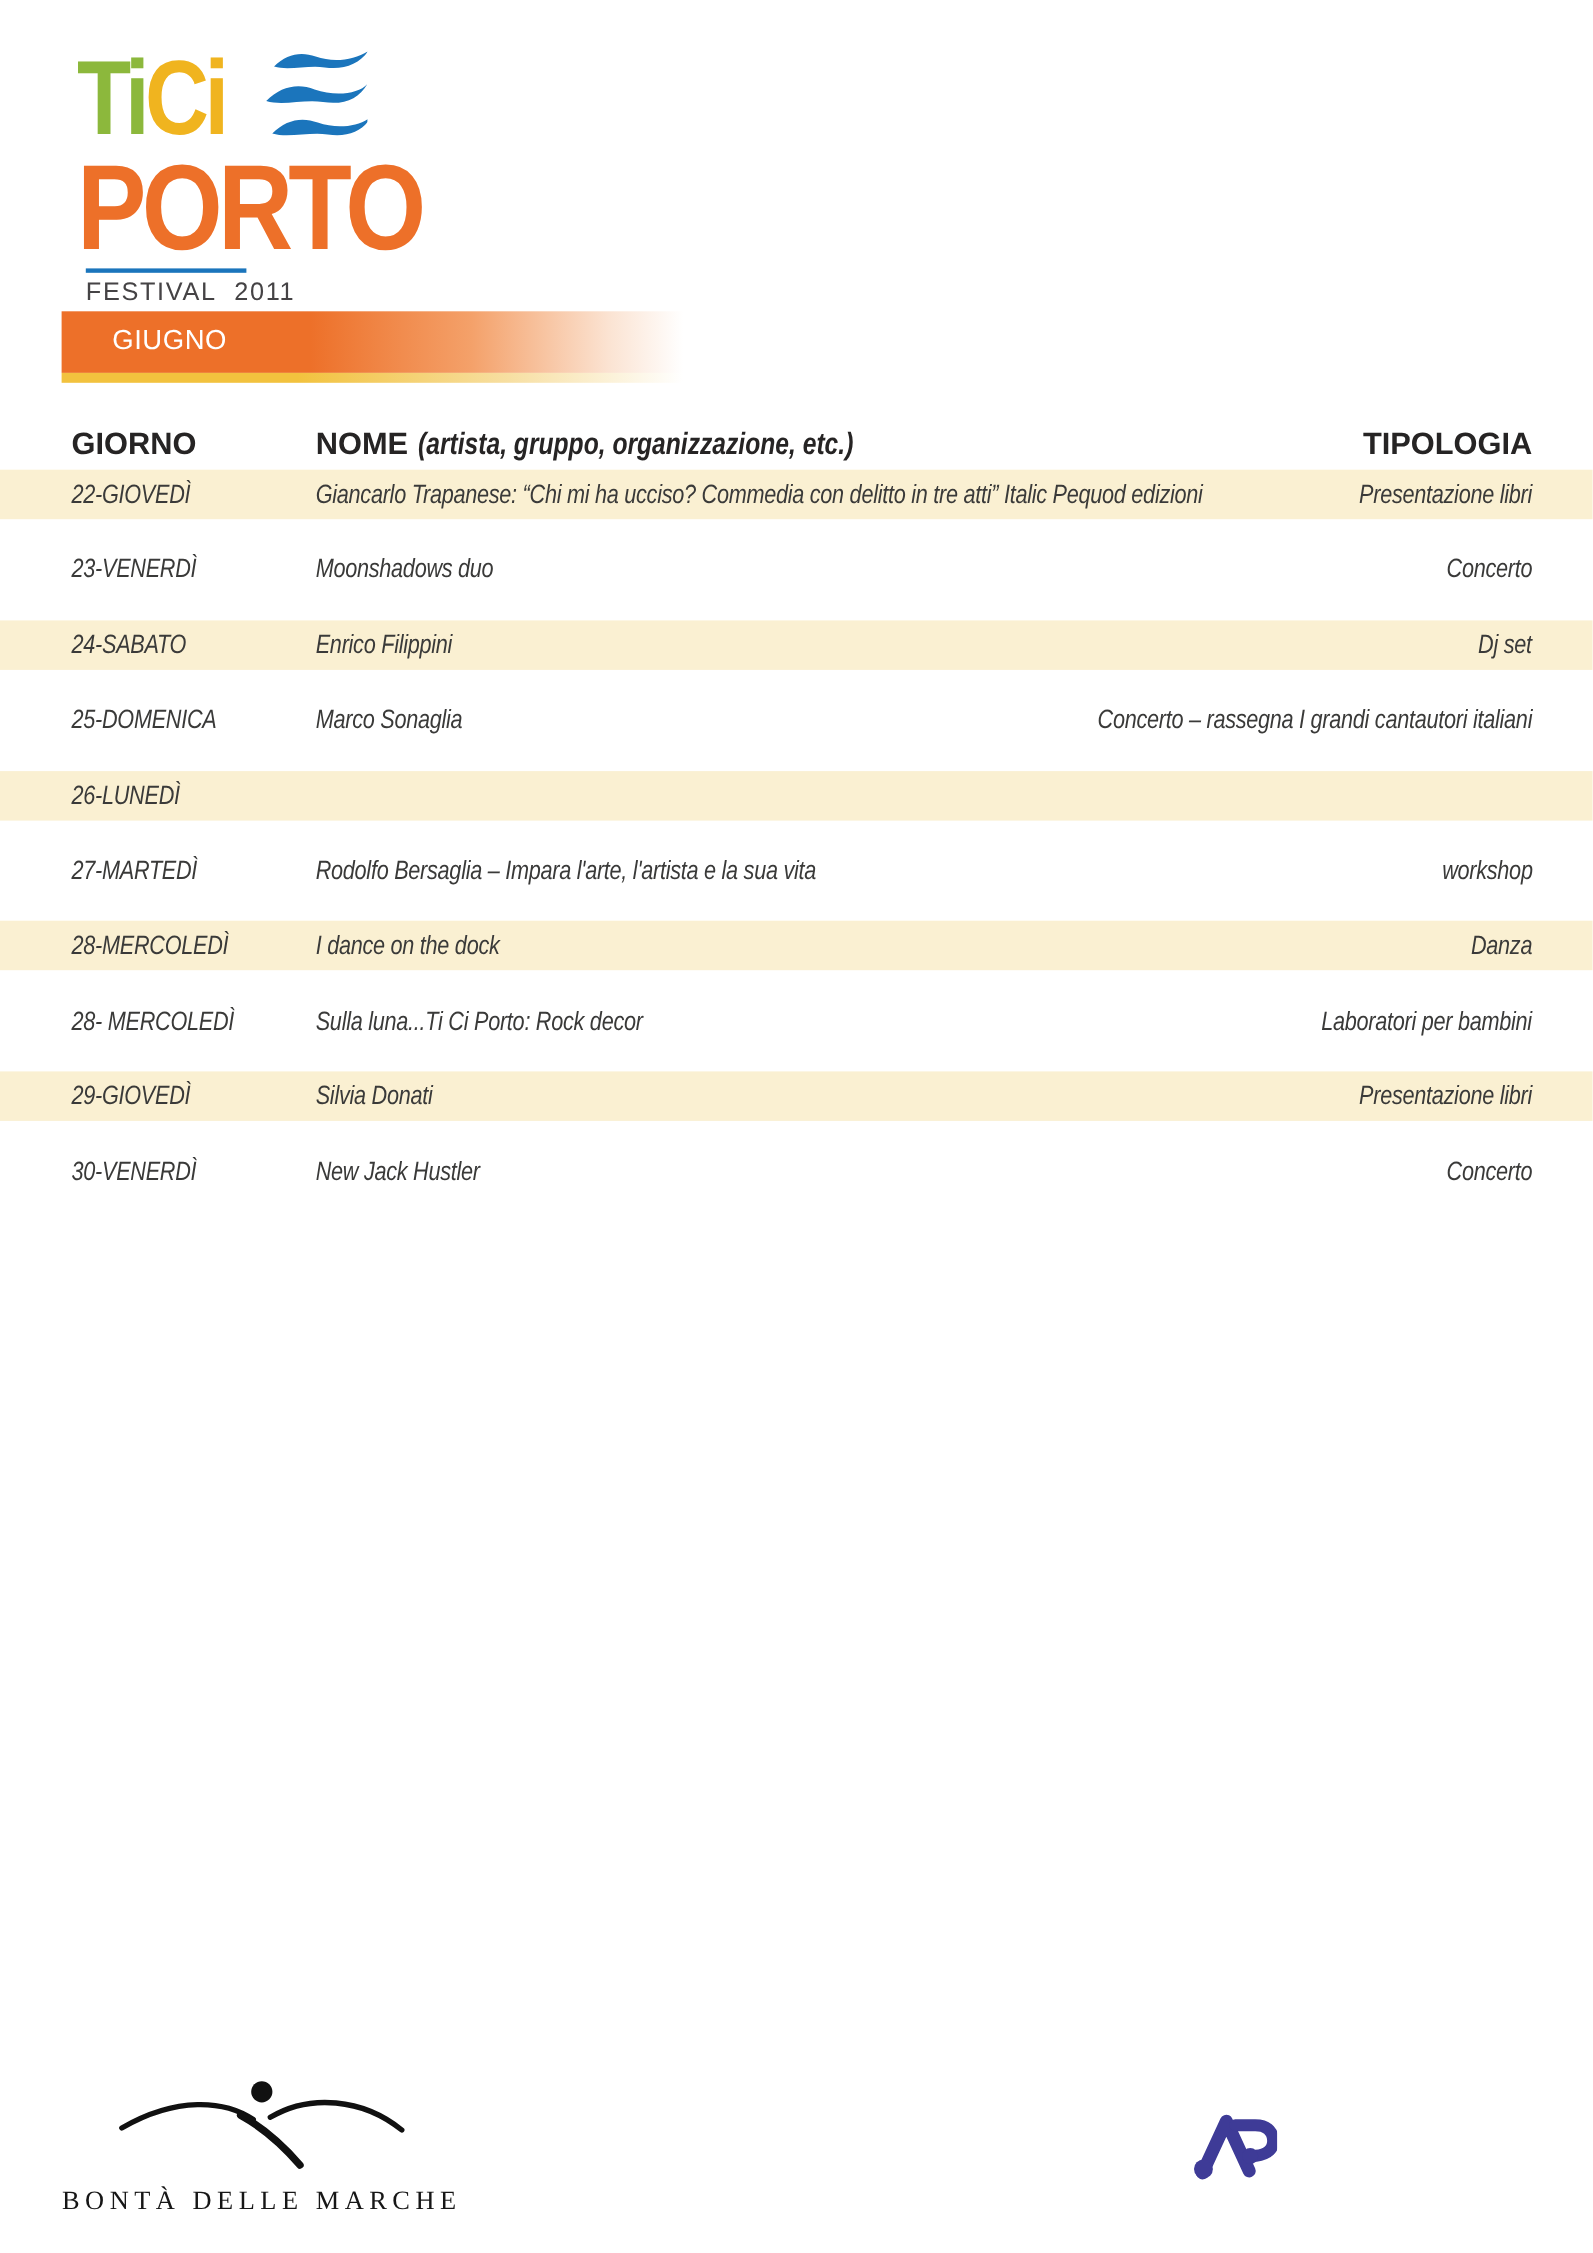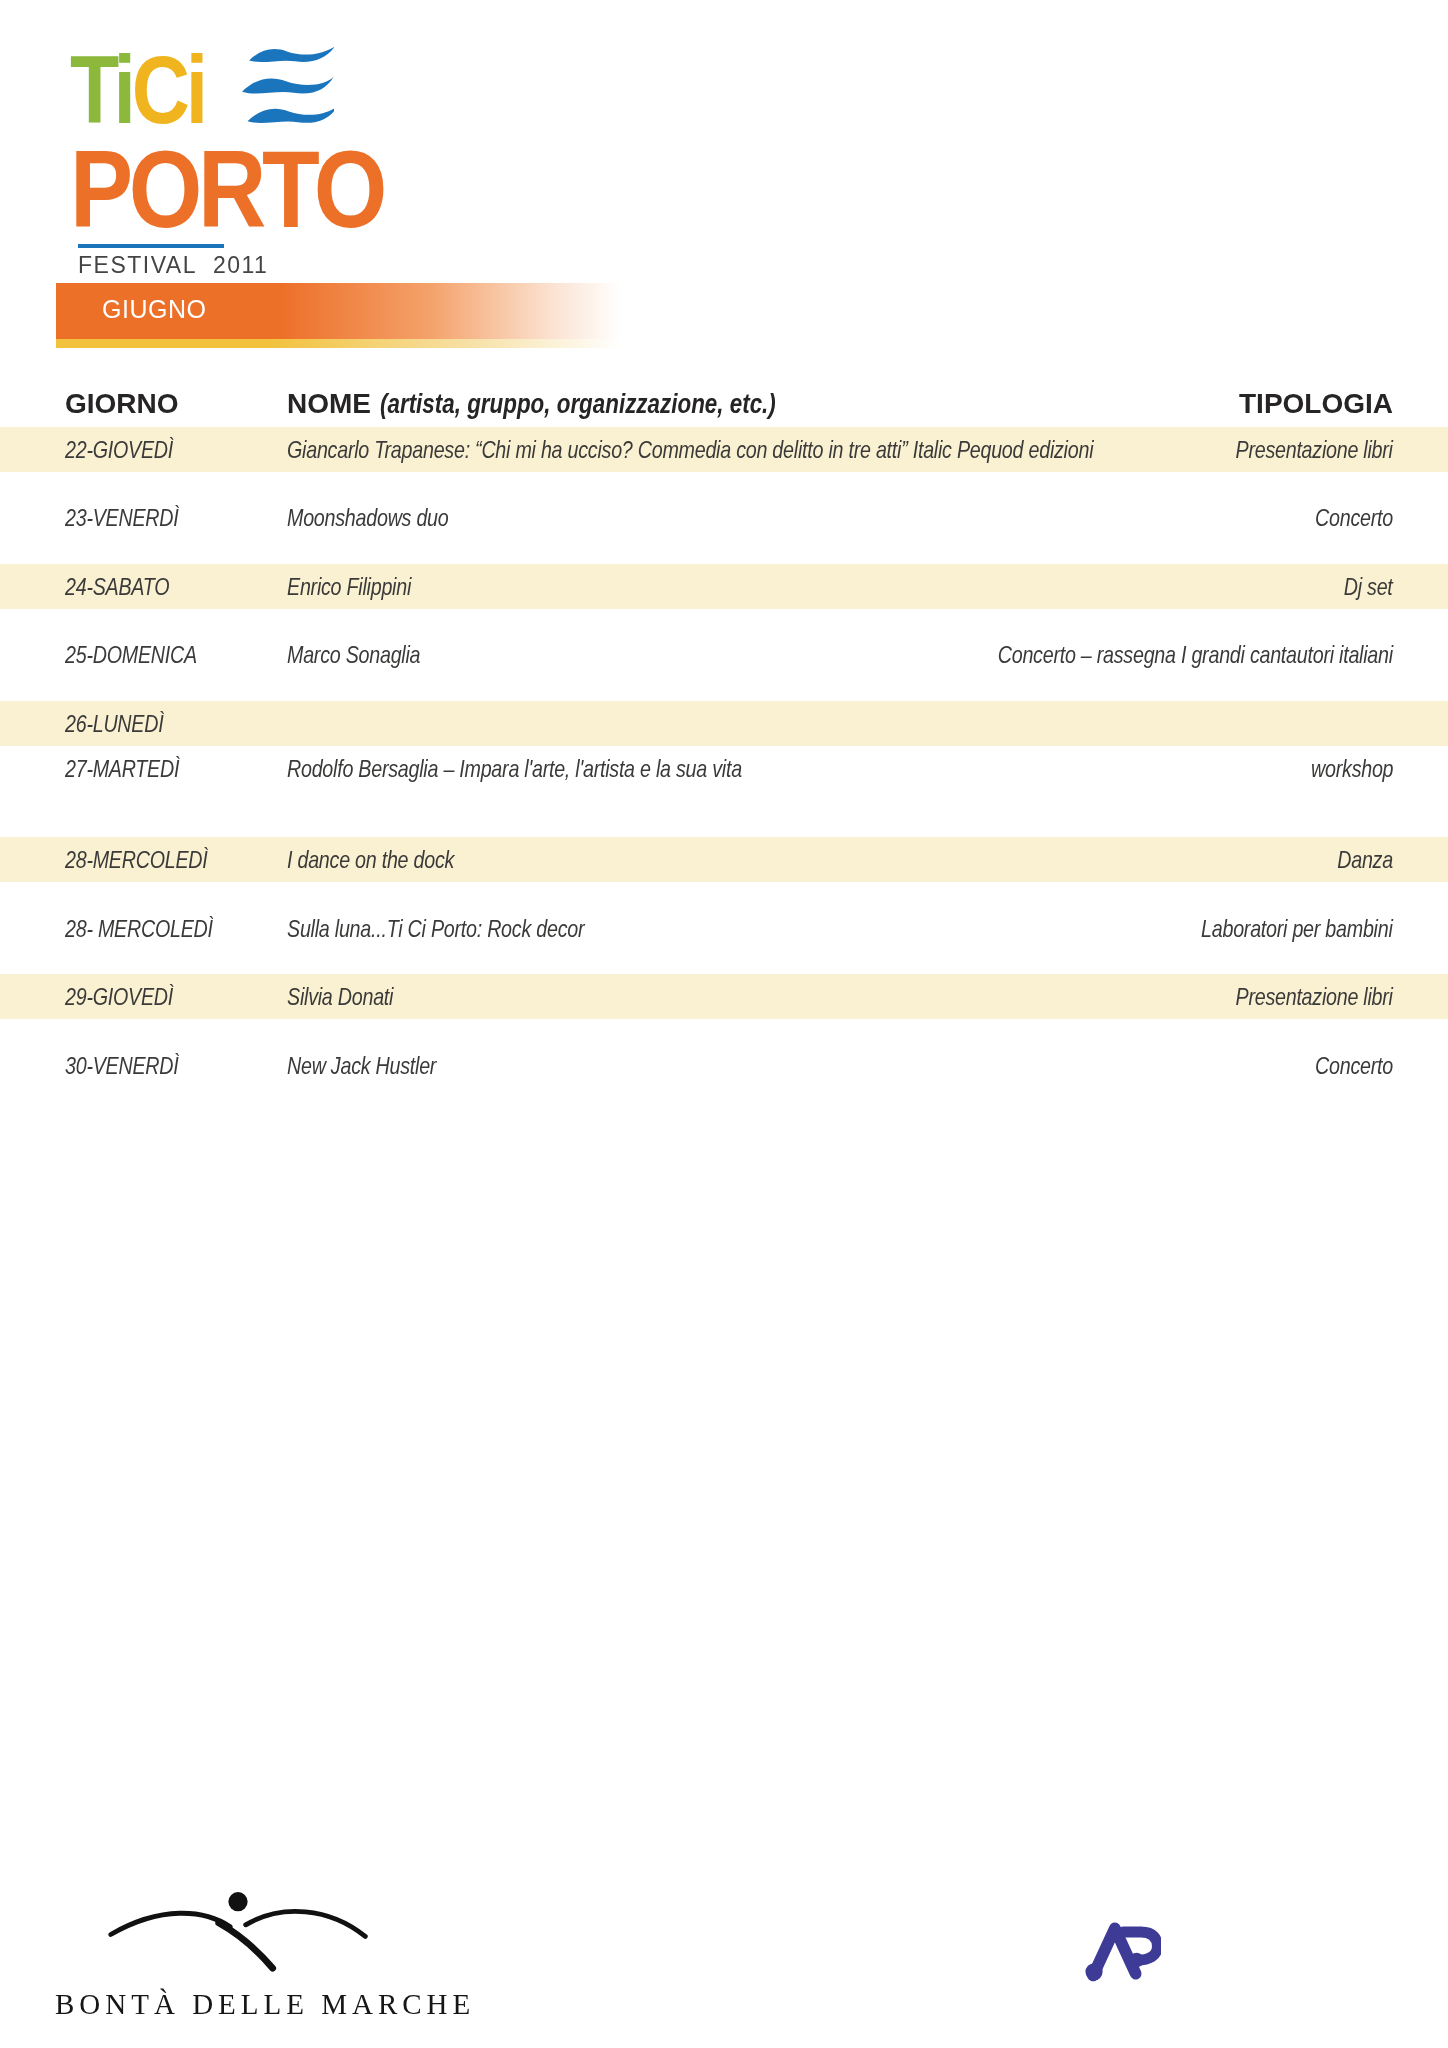--- a/index.html
+++ b/index.html
@@ -56,21 +56,21 @@
   .row.shaded{background:var(--cream);}
   .cell{position:absolute;top:50%;font-style:italic;font-size:24px;letter-spacing:-0.3px;
         color:var(--row-text);white-space:nowrap;}
   .cell.day{left:65px;transform:translateY(-50%) scaleX(0.82);transform-origin:0 50%;}
   .cell.name{left:287px;transform:translateY(-50%) scaleX(0.82);transform-origin:0 50%;}
   .cell.tip{right:55px;transform:translateY(-50%) scaleX(0.82);transform-origin:100% 50%;}
 
   
   .bonta{position:absolute;left:55px;top:1888px;width:366px;text-align:center;}
   .bonta svg{display:block;margin:0 auto 8px auto;}
-  .bonta-text{font-family:"Liberation Serif",serif;font-size:29px;letter-spacing:5px;color:#161616;white-space:nowrap;}
+  .bonta-text{font-family:"Liberation Serif",serif;font-size:24px;letter-spacing:5px;color:#161616;white-space:nowrap;}
 
   .ap{position:absolute;left:1085px;top:1918px;display:flex;align-items:center;}
   .ap-text{margin-left:12px;font-size:19px;font-weight:700;color:var(--indigo);line-height:1.3;white-space:nowrap;}
 </style>
 </head>
 <body>
 
 <div class="page">
 
   <div class="tici-logo logo-big">
@@ -126,21 +126,21 @@
       <span class="cell name">Marco Sonaglia</span>
       <span class="cell tip">Concerto – rassegna I grandi cantautori italiani</span>
     </div>
 
     <div class="row shaded" style="top: 701px; height: 45px;">
       <span class="cell day">26-LUNEDÌ</span>
       <span class="cell name"></span>
       <span class="cell tip"></span>
     </div>
 
-    <div class="row" style="top: 746px; height: 45px; padding-left: 44px;">
+    <div class="row" style="top: 769px; height: 45px; padding-left: 44px;">
       <span class="cell day">27-MARTEDÌ</span>
       <span class="cell name">Rodolfo Bersaglia – Impara l'arte, l'artista e la sua vita</span>
       <span class="cell tip">workshop</span>
     </div>
 
     <div class="row shaded" style="top: 837px; height: 45px;">
       <span class="cell day">28-MERCOLEDÌ</span>
       <span class="cell name">I dance on the dock</span>
       <span class="cell tip">Danza</span>
     </div>

